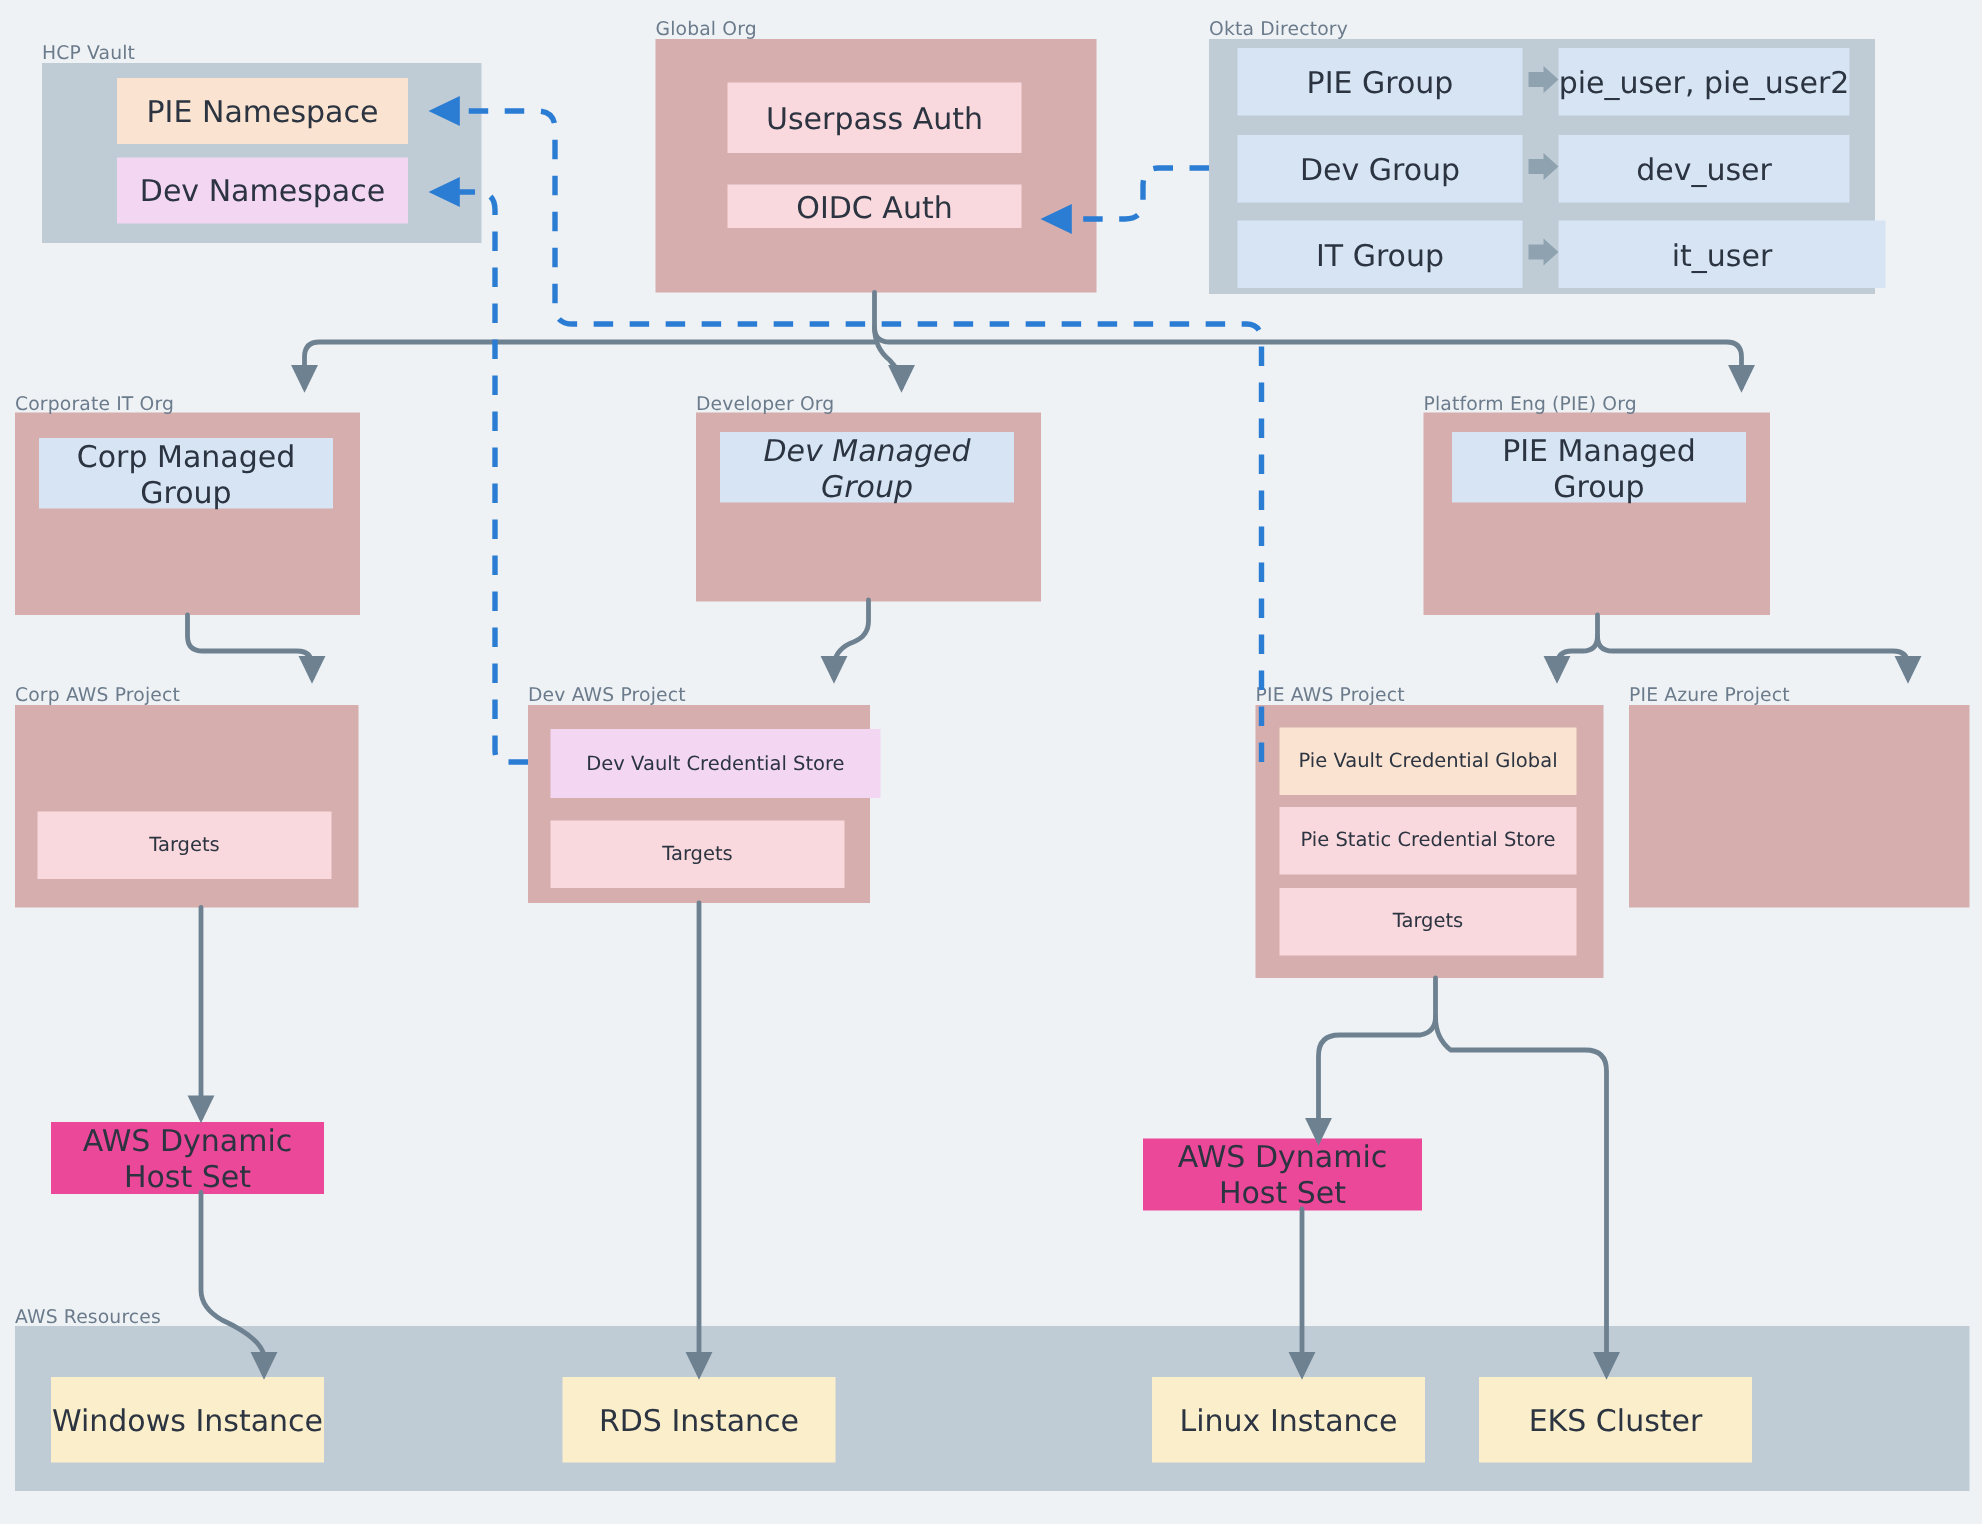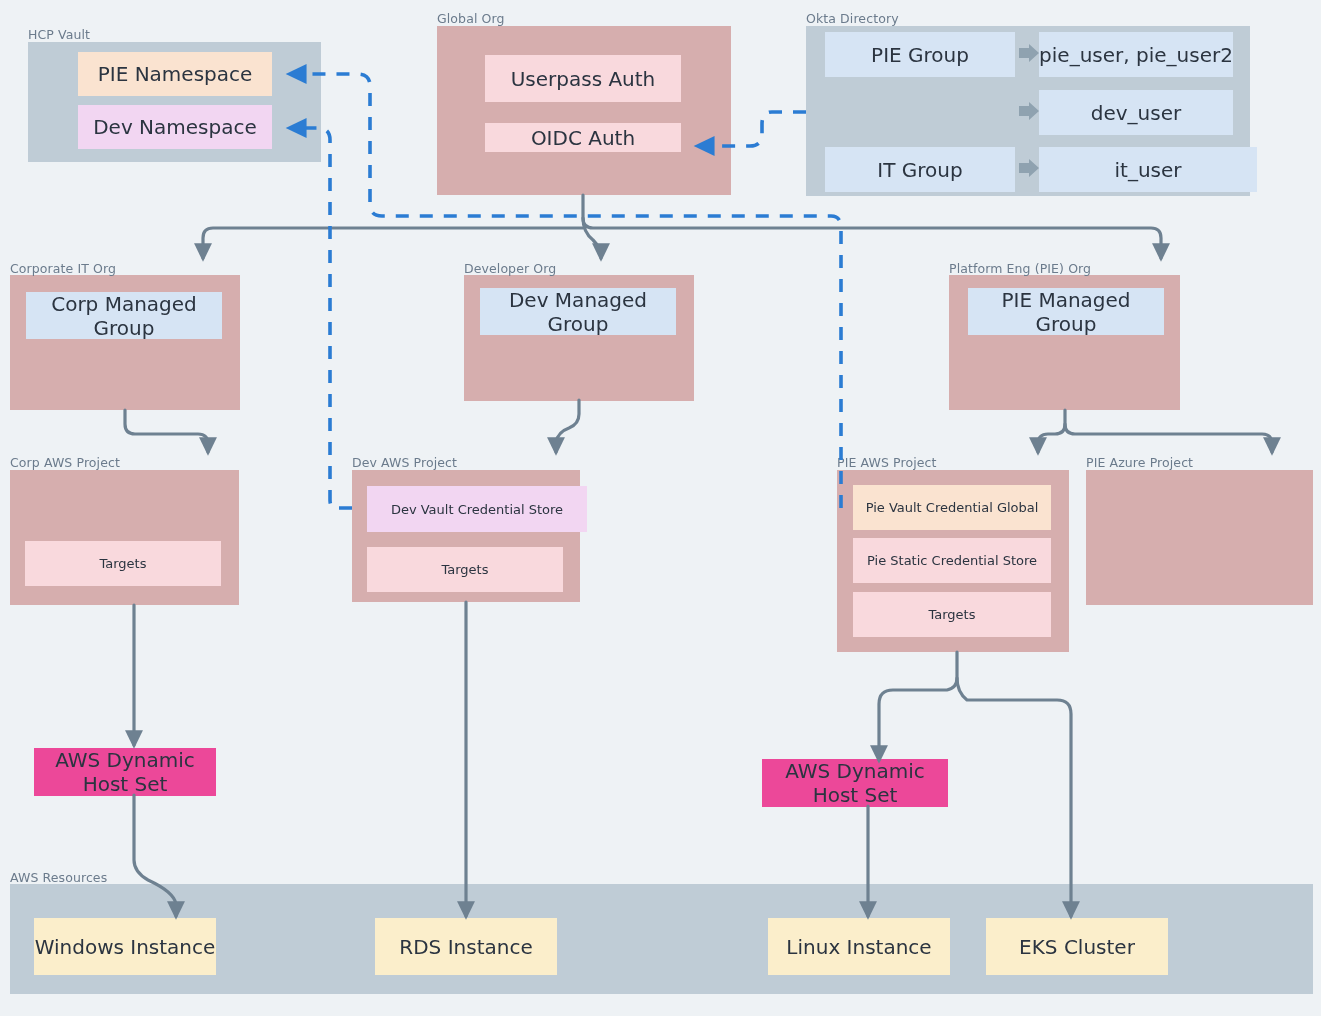--- a/index.html
+++ b/index.html
@@ -146,32 +146,33 @@
   <div class="box container-rose" style="left:437px; top:26px; width:294px; height:169px;"></div>
   <div class="box node-pink t16" style="left:485px; top:55px; width:196px; height:47px;">Userpass Auth</div>
   <div class="box node-pink t16" style="left:485px; top:123px; width:196px; height:29px;">OIDC Auth</div>
 
   <div class="grp-label" style="left:806px; top:11px;">Okta Directory</div>
   <div class="box container-slate" style="left:806px; top:26px; width:444px; height:170px;"></div>
 
   <div class="box node-blue t16" style="left:825px; top:32px; width:190px; height:45px;">PIE Group</div>
   <div class="box node-blue t16" style="left:1039px; top:32px; width:194px; height:45px;">pie_user, pie_user2</div>
 
+  <div class="box node-blue t16" style="left:825px; top:90px; width:190px; height:45px;">Dev Group</div>
   <div class="box node-blue t16" style="left:1039px; top:90px; width:194px; height:45px;">dev_user</div>
 
   <div class="box node-blue t16" style="left:825px; top:147px; width:190px; height:45px;">IT Group</div>
   <div class="box node-blue t16" style="left:1039px; top:147px; width:218px; height:45px;">it_user</div>
 
   <div class="grp-label" style="left:10px; top:261px;">Corporate IT Org</div>
   <div class="box container-rose" style="left:10px; top:275px; width:230px; height:135px;"></div>
   <div class="box node-blue t16" style="left:26px; top:292px; width:196px; height:47px;">Corp Managed Group</div>
 
   <div class="grp-label" style="left:464px; top:261px;">Developer Org</div>
   <div class="box container-rose" style="left:464px; top:275px; width:230px; height:126px;"></div>
-  <div class="box node-blue t16" style="left:480px; top:288px; width:196px; height:47px;">Dev Managed Group</div>
+  <div class="box node-blue t16" style="left:480px; top:288px; width:196px; height:47px;font-style:italic;">Dev Managed Group</div>
 
   <div class="grp-label" style="left:949px; top:261px;">Platform Eng (PIE) Org</div>
   <div class="box container-rose" style="left:949px; top:275px; width:231px; height:135px;"></div>
   <div class="box node-blue t16" style="left:968px; top:288px; width:196px; height:47px;">PIE Managed Group</div>
 
   <div class="grp-label" style="left:10px; top:455px;">Corp AWS Project</div>
   <div class="box container-rose" style="left:10px; top:470px; width:229px; height:135px;"></div>
   <div class="box node-pink t13" style="left:25px; top:541px; width:196px; height:45px;">Targets</div>
 
   <div class="grp-label" style="left:352px; top:455px;">Dev AWS Project</div>

